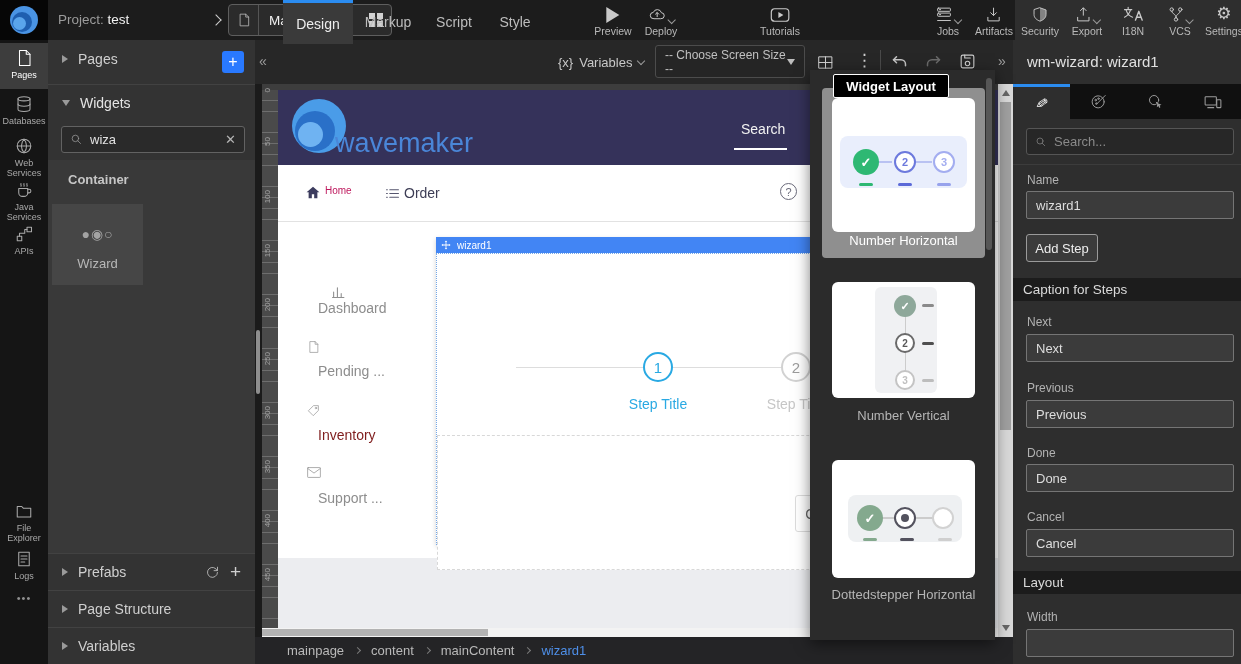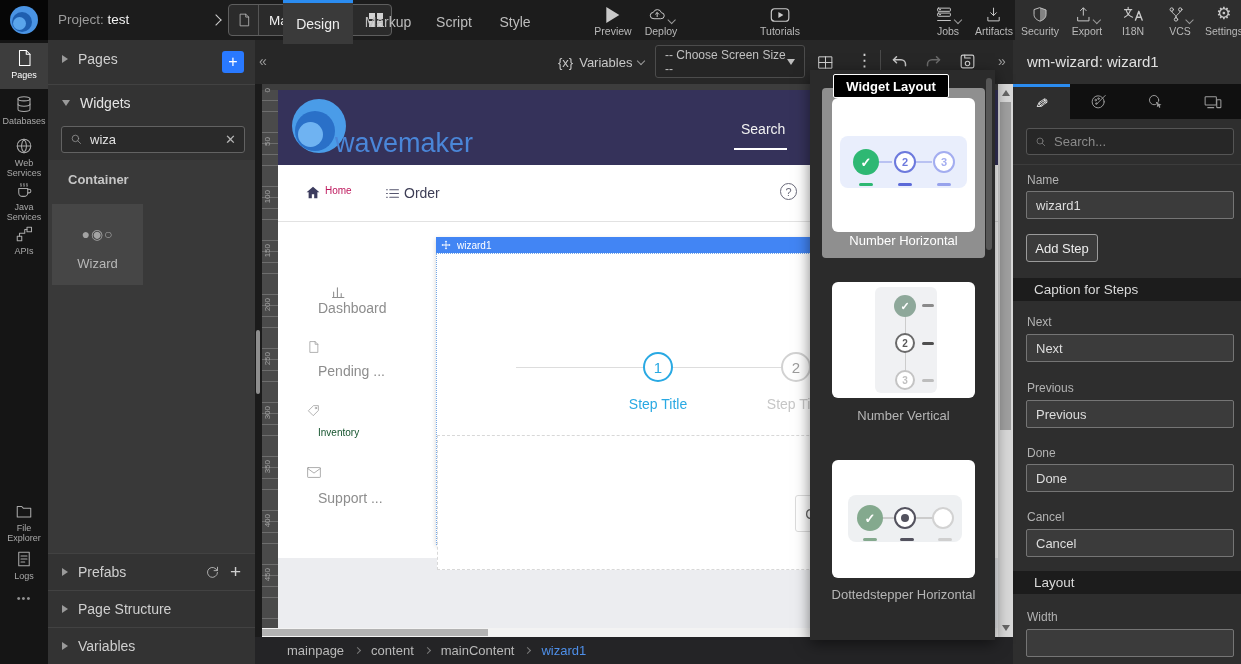--- a/index.html
+++ b/index.html
@@ -24,21 +24,21 @@
 
 .lpanel{position:absolute;left:48px;top:40px;width:207px;height:624px;background:#333;}
 .acc{position:absolute;left:48px;width:207px;height:37px;display:flex;align-items:center;gap:10px;padding:0 14px;color:#cfcfcf;font-size:14px;background:#333;border-top:1px solid #424242;cursor:pointer;}
 
 .toolbar{position:absolute;left:255px;top:40px;width:758px;height:44px;background:#272727;}
 .ttab{position:absolute;top:0;height:44px;display:flex;align-items:center;justify-content:center;color:#bdbdbd;font-size:14px;cursor:pointer;}
 .ttab.active{background:#3a3a3a;border-top:3px solid #2b8cf0;color:#ededed;}
 
 .dinp{position:absolute;background:#3b3b3b;border:1px solid #757575;border-radius:2px;color:#ddd;font-size:13px;padding:0 9px;font-family:"Liberation Sans",sans-serif;outline:none;}
 .flabel{position:absolute;left:1027px;color:#b2b2b2;font-size:12px;}
-.sect{position:absolute;left:1013px;width:228px;height:23px;background:#1c1c1c;color:#dadada;font-size:13.5px;display:flex;align-items:center;padding-left:21px;}
+.sect{position:absolute;left:1013px;width:228px;height:23px;background:#1c1c1c;color:#dadada;font-size:13.5px;display:flex;align-items:center;padding-left:10px;}
 
 .page{position:absolute;left:278px;top:90px;width:720px;height:547px;background:#fff;overflow:hidden;}
 .circ{position:absolute;border-radius:50%;}
 .stepc{position:absolute;width:30px;height:30px;border-radius:50%;background:#fff;display:flex;align-items:center;justify-content:center;font-size:15px;}
 .steplbl{position:absolute;width:90px;text-align:center;font-size:14px;}
 .dash{position:absolute;height:3px;border-radius:2px;}
 .popcard{position:absolute;background:#fff;border-radius:6px;}
 .poplbl{position:absolute;left:12px;width:163px;text-align:center;font-size:13px;color:#b5b5b5;}
 .vlbl{position:absolute;left:263px;writing-mode:vertical-rl;transform:rotate(180deg);font-size:8px;color:#a2a2a2;}
 .bc-item{color:#b9b9b9;font-size:13px;cursor:pointer;}
@@ -360,21 +360,21 @@
     <span class="abs" style="left:40px;top:210px;color:#8d8d8d;font-size:14px;">Dashboard</span>
     <svg class="ico abs" style="left:29px;top:250px;color:#9a9a9a;" width="13" height="14" viewBox="0 0 24 24">
         <path d="M6 2h9l5 5v15H6z"></path>
         <path d="M15 2v5h5"></path>
       </svg>
     <span class="abs" style="left:40px;top:273px;color:#8d8d8d;font-size:14px;">Pending ...</span>
     <svg class="ico abs" style="left:29px;top:314px;color:#9a9a9a;" width="13" height="13" viewBox="0 0 24 24">
         <path d="M3 12l9-9h9v9l-9 9z"></path>
         <circle cx="16.5" cy="7.5" r="1.4"></circle>
       </svg>
-    <span class="abs" style="left:40px;top:337px;color:#14532d;font-size:10px;">Inventory</span>
+    <span class="abs" style="left:40px;top:337px;color:#7f1d1d;font-size:14px;">Inventory</span>
     <svg class="ico abs" style="left:29px;top:377px;color:#9a9a9a;" width="14" height="11" viewBox="0 0 24 19">
         <rect x="1" y="1" width="22" height="17" rx="1"></rect>
         <path d="M1 2.5l11 8 11-8"></path>
       </svg>
     <span class="abs" style="left:40px;top:400px;color:#8d8d8d;font-size:14px;">Support ...</span>
 
     <div class="abs" style="left:158px;top:147px;width:499px;height:308px;background:#fff;border-radius:0 0 4px 4px;box-shadow:0 2px 5px rgba(0,0,0,.18);">
       <div class="abs" style="left:0;top:0;width:499px;height:16px;background:#4285f4;display:flex;align-items:center;gap:6px;padding:0 5px;">
         <svg style="display:block;" width="10" height="10" viewBox="0 0 24 24">
             <path d="M12 1l3 4h-6zM12 23l-3-4h6zM1 12l4-3v6zM23 12l-4 3v-6zM11 5h2v14h-2zM5 11h14v2H5z" fill="#fff"></path>

